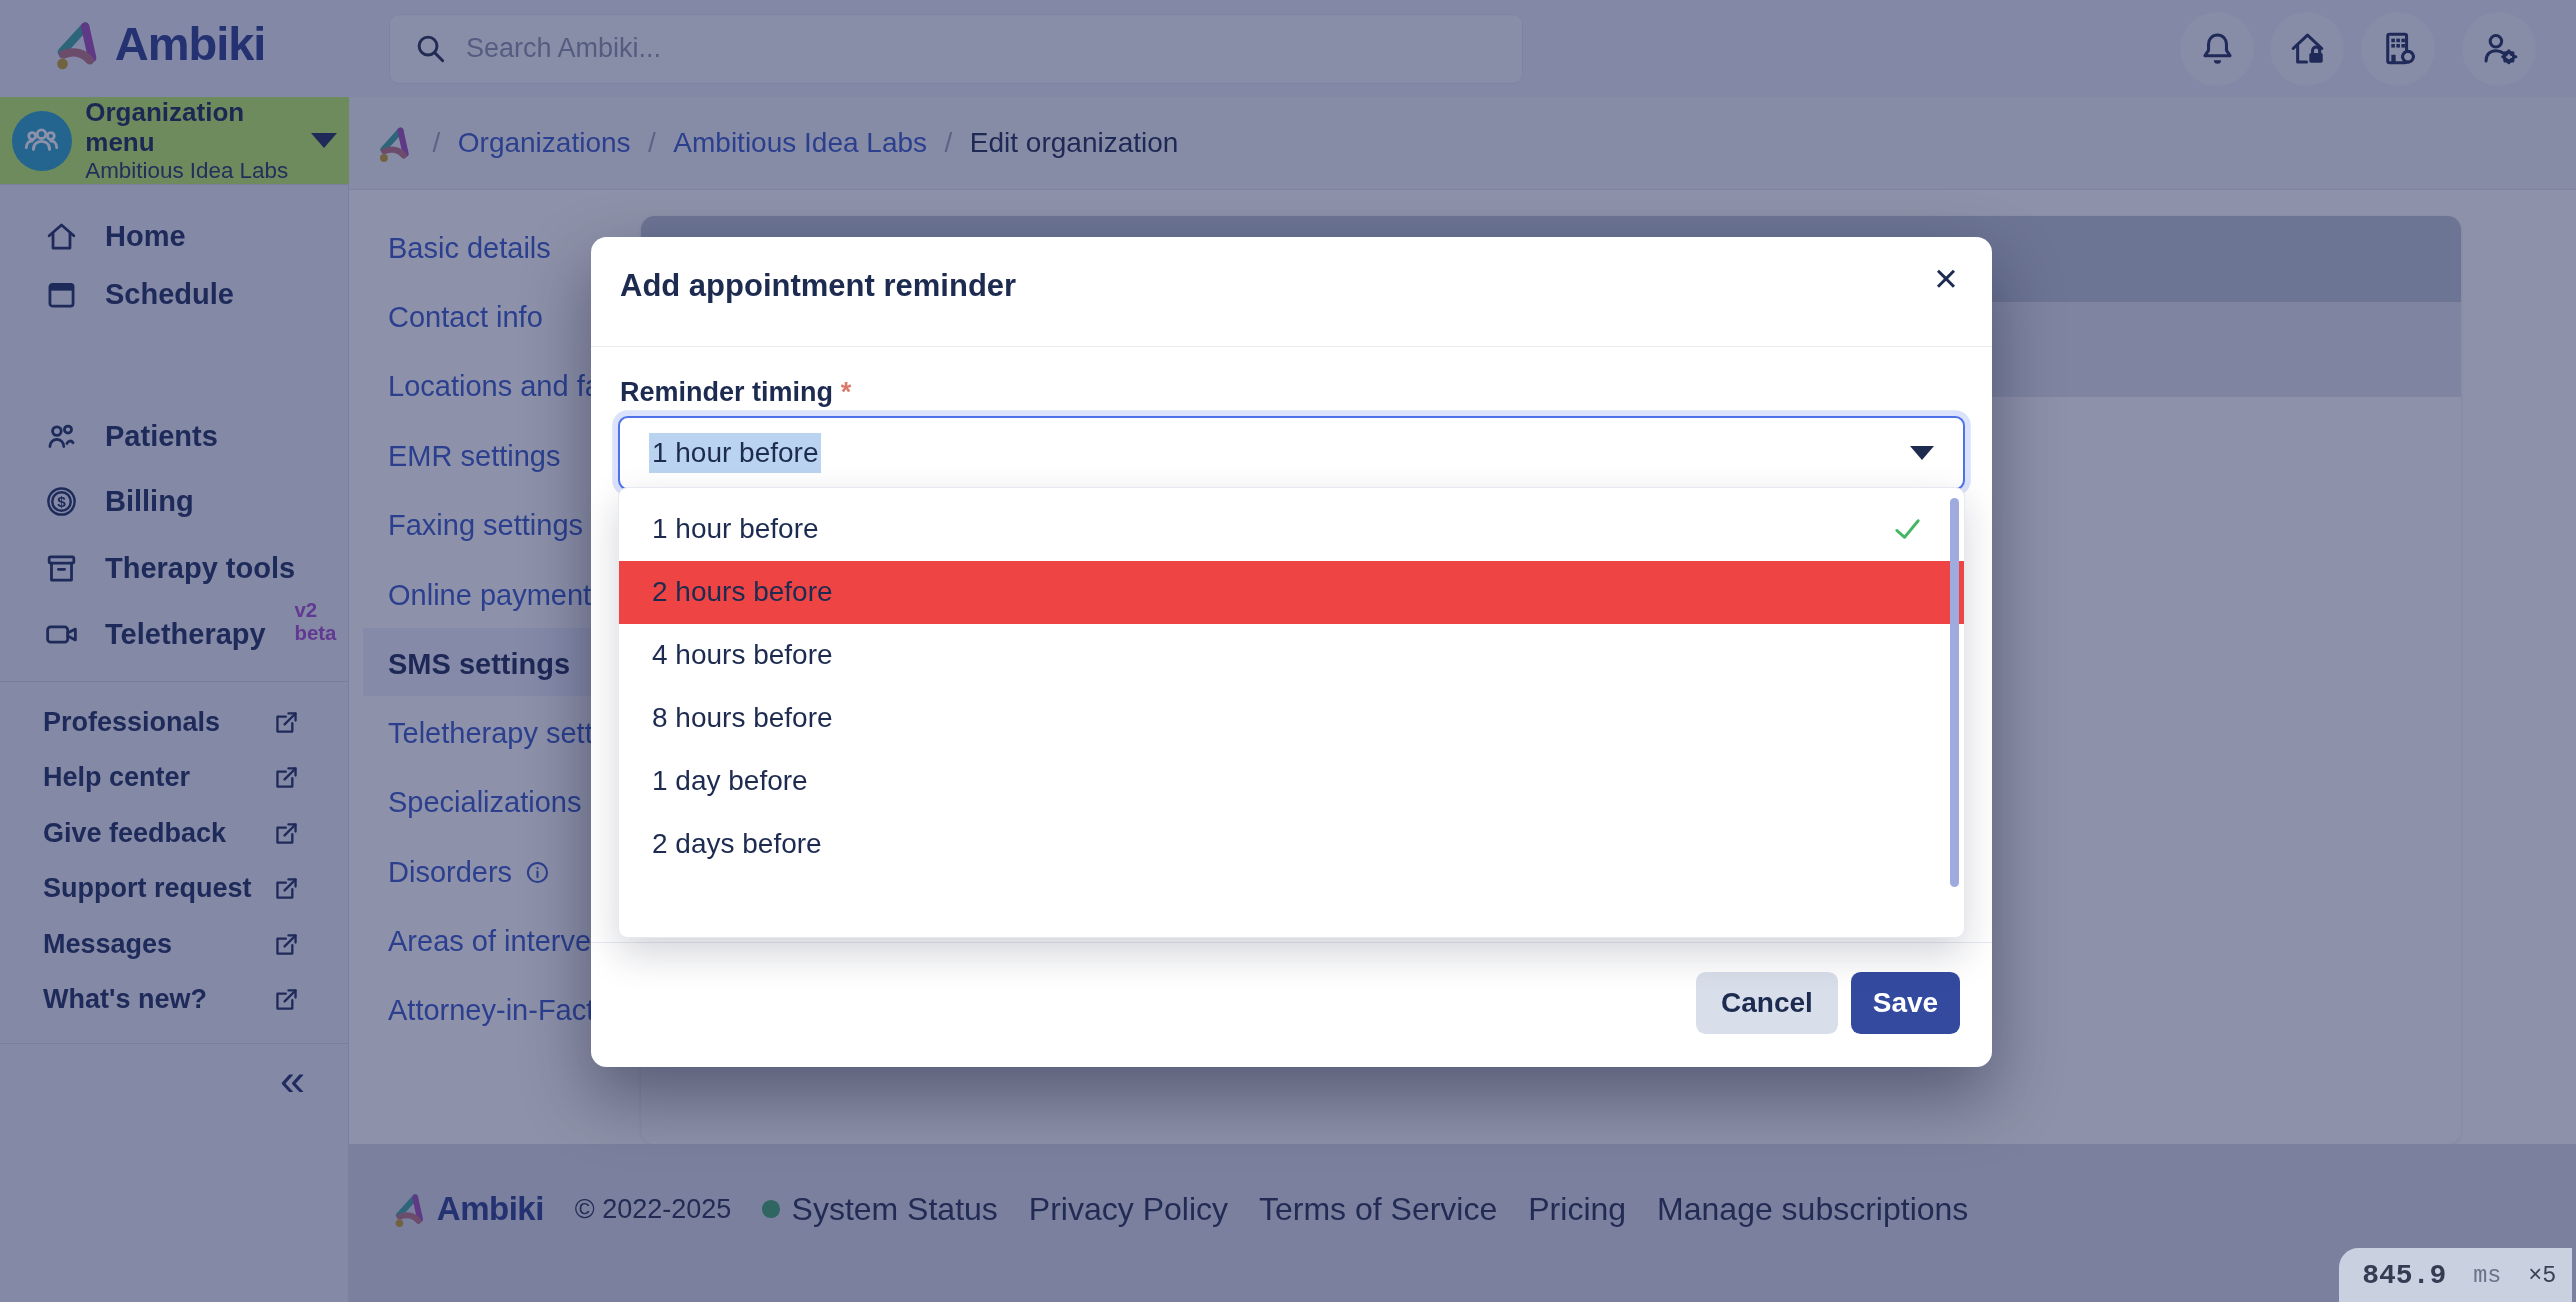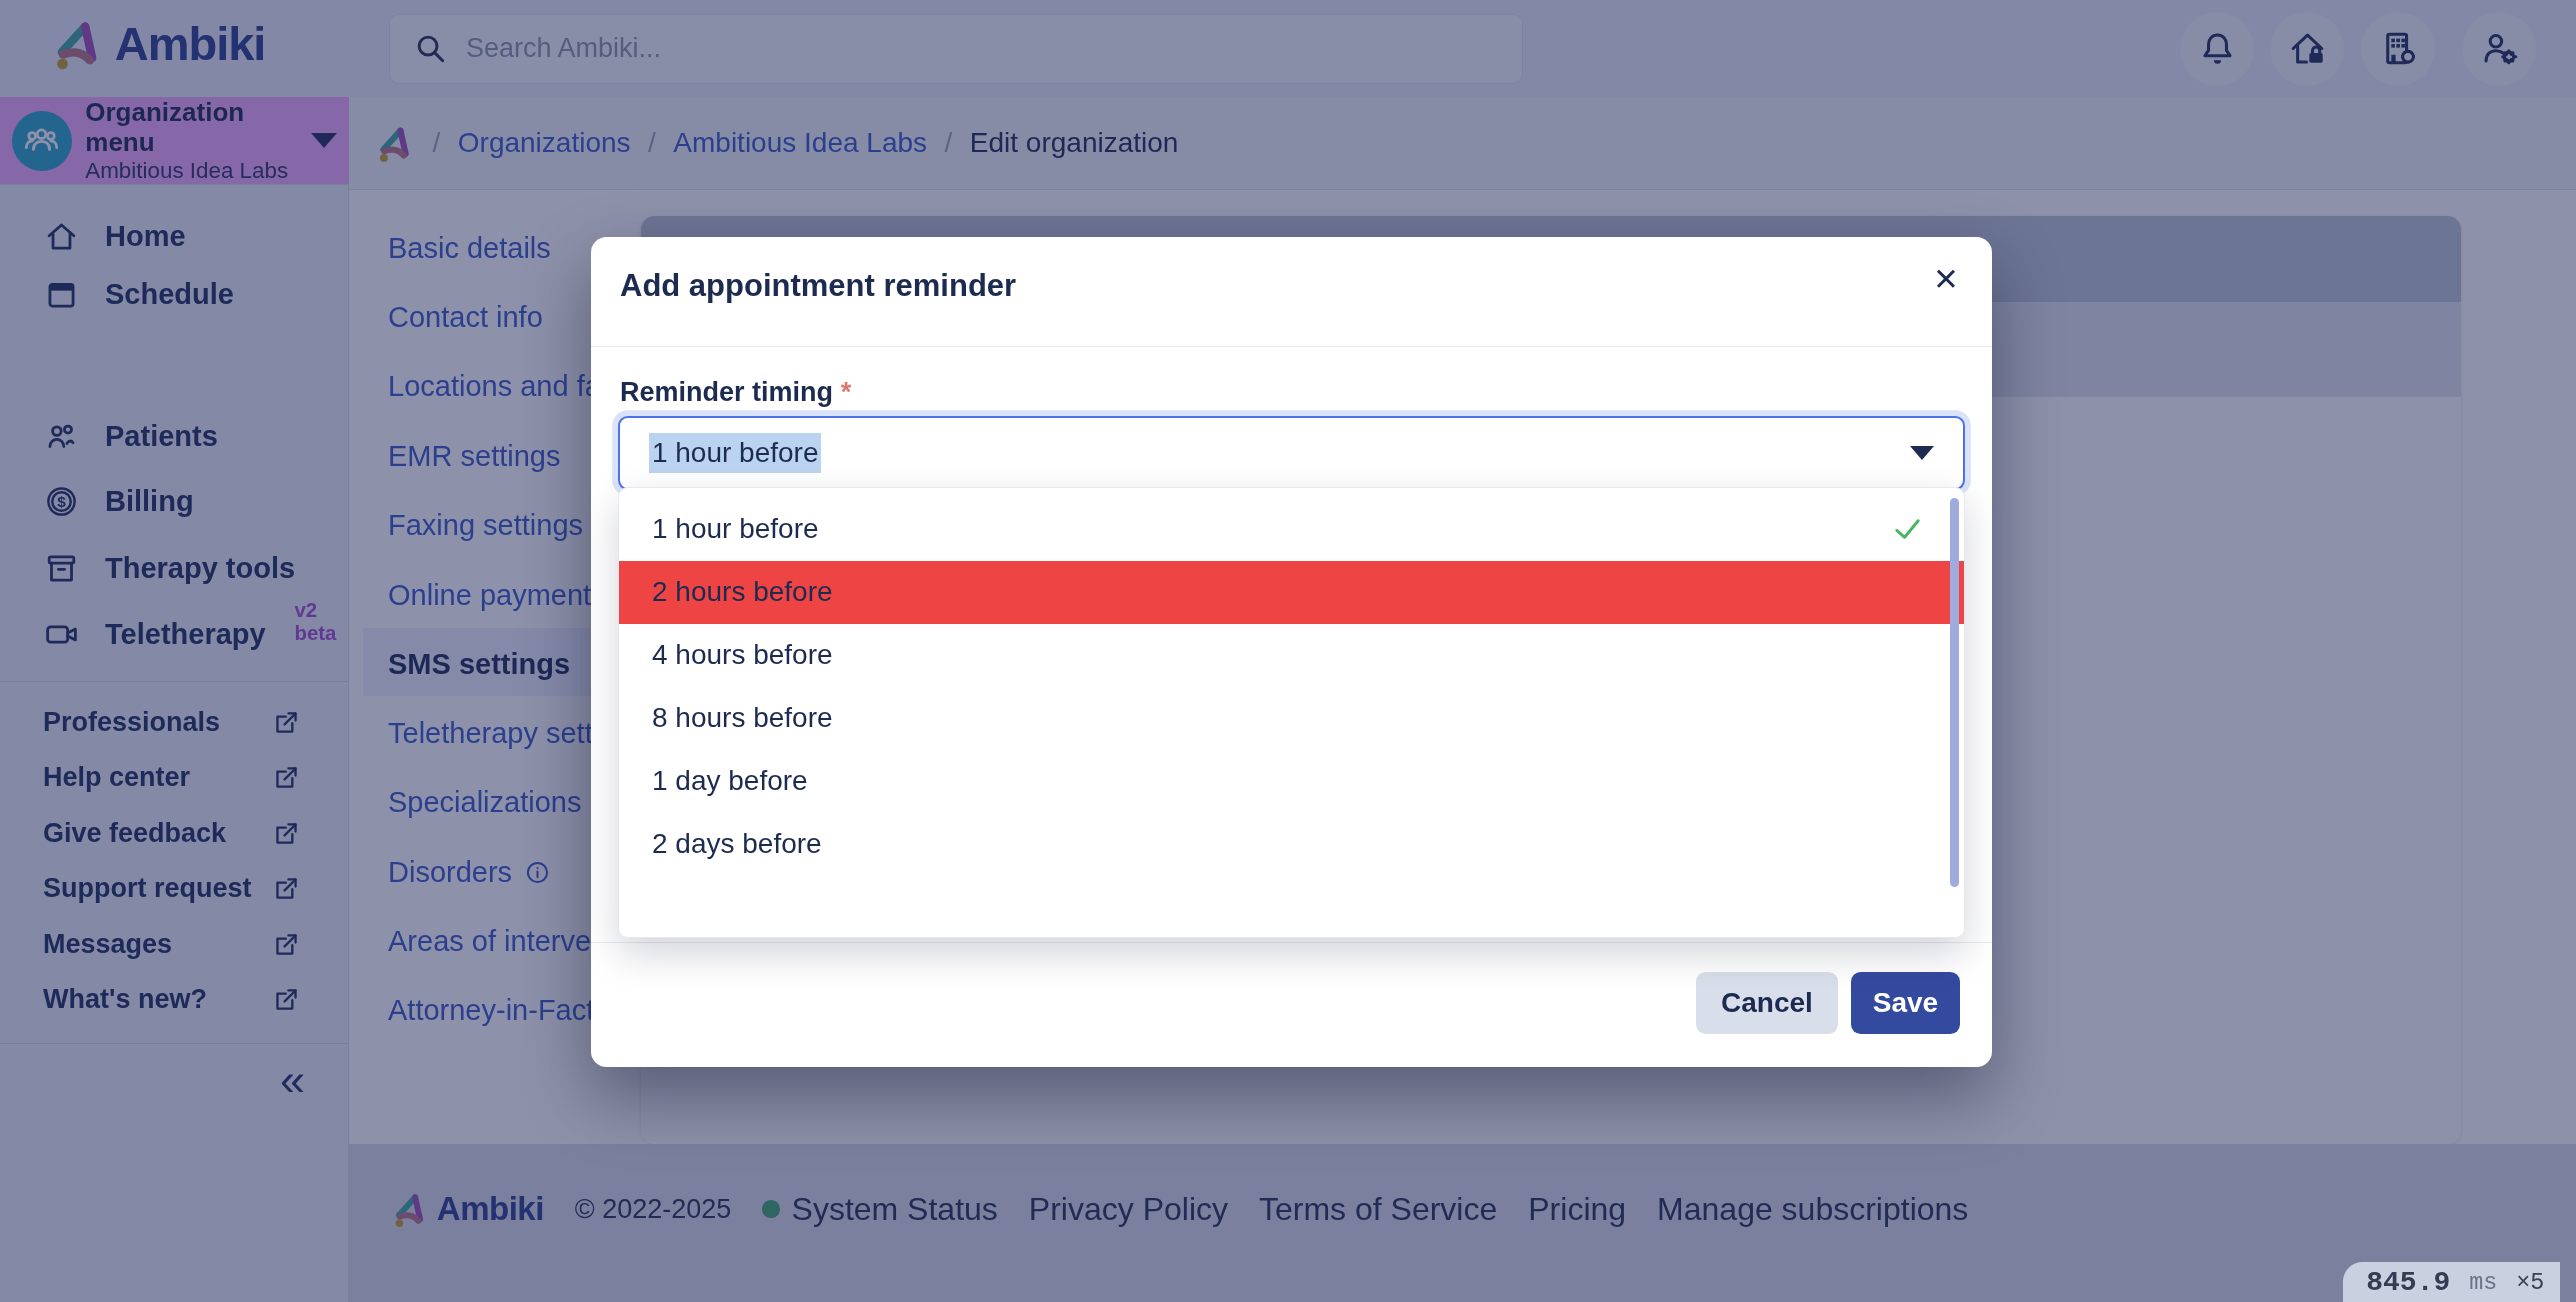--- a/index.html
+++ b/index.html
@@ -11,21 +11,21 @@
   .header{position:absolute;left:0;top:0;width:2576px;height:97px;background:#e9ecf6;z-index:1}
   .logo{position:absolute;left:49px;top:15.6px;display:flex;align-items:center;gap:9.7px}
   .logo-text{font-size:47px;font-weight:800;color:#2e4190;letter-spacing:-1px}
   .search{position:absolute;left:389px;top:13.6px;width:1134px;height:70px;background:#f6f8fd;border:1px solid #dfe3f0;border-radius:9.7px;display:flex;align-items:center;padding:0 21.4px;gap:15.6px}
   .search input{border:none;outline:none;background:transparent;font-size:27px;color:#273254;width:100%;font-family:"Liberation Sans",sans-serif}
   .search input::placeholder{color:#8d94ad}
   .hicon{position:absolute;top:11.7px;width:74px;height:74px;border-radius:50%;background:#f2f4fb;display:flex;align-items:center;justify-content:center;border:none;cursor:pointer}
 
   
   .sidebar{position:absolute;left:0;top:97px;width:349px;height:1205px;background:#eceef6;border-right:1px solid #dadded;z-index:1}
-  .org-menu{position:absolute;left:0;top:0;width:349px;height:88px;background:#f0abfc;border-bottom:1px solid #d8dbe9;display:flex;align-items:center;padding:0 11.7px;gap:13.6px;cursor:pointer}
+  .org-menu{position:absolute;left:0;top:0;width:349px;height:88px;background:#bef264;border-bottom:1px solid #d8dbe9;display:flex;align-items:center;padding:0 11.7px;gap:13.6px;cursor:pointer}
   .avatar{width:60px;height:60px;border-radius:50%;background:#2ba6cb;display:flex;align-items:center;justify-content:center;flex:none}
   .org-texts{line-height:1.15}
   .org-title{font-size:26px;font-weight:700;color:#1f2a55}
   .org-sub{font-size:22.4px;color:#2c3966}
   .caret{width:0;height:0;border-left:13.6px solid transparent;border-right:13.6px solid transparent;border-top:15.6px solid #22315e;margin-left:5.8px}
   .snav-item{position:absolute;left:0;width:349px;height:66px;display:flex;align-items:center;padding-left:43px;gap:25px;cursor:pointer}
   .snav-label{font-size:29px;font-weight:700;color:#20305f;white-space:nowrap}
   .badge{font-size:20.4px;font-weight:700;color:#a94fd0;position:relative;top:-11.7px;margin-left:3.9px}
   .sdivider{position:absolute;left:0;width:349px;border-top:1px solid #d4d8e6}
   .slink{position:absolute;left:0;width:349px;height:55px;display:flex;align-items:center;padding:0 47px 0 43px;justify-content:space-between;cursor:pointer}
@@ -72,21 +72,21 @@
   .option{height:63px;display:flex;align-items:center;justify-content:space-between;padding:0 39px 0 33px;cursor:pointer}
   .option.hovered{background:#ef4444}
   .option-label{font-size:28px;color:#1d2b50}
   .scroll-thumb{position:absolute;right:4.9px;top:9.7px;width:8.8px;height:389px;background:#9fabdf;border-radius:4.9px;cursor:pointer}
   .modal-fdiv{position:absolute;left:0;top:705px;width:100%;border-top:1px solid #e8eaf0}
   .btn{position:absolute;top:735px;height:62px;border:none;border-radius:9.7px;font-size:28px;font-weight:700;cursor:pointer;font-family:"Liberation Sans",sans-serif}
   .btn-cancel{left:1105px;width:142px;background:#d8dfea;color:#1d2b50}
   .btn-save{left:1260px;width:109px;background:#334a9f;color:#ffffff}
 
   
-  .perf-chip{position:absolute;right:16px;bottom:0;height:41px;background:#c9d0e0;border-top-left-radius:19.5px;display:flex;align-items:center;padding:0 15.6px 0 23.4px;gap:19px;z-index:200;font-family:"Liberation Mono",monospace;cursor:pointer}
+  .perf-chip{position:absolute;right:4px;bottom:0;height:55px;background:#c9d0e0;border-top-left-radius:19.5px;display:flex;align-items:center;padding:0 15.6px 0 23.4px;gap:27px;z-index:200;font-family:"Liberation Mono",monospace;cursor:pointer}
   .perf-value{font-size:28px;font-weight:700;color:#333c52}
   .perf-unit{font-size:23.4px;color:#6b7288}
   .perf-mult{font-size:23.4px;color:#3a4154}
 </style>
 </head>
 <body>
 
 <div class="header">
   <div class="logo">
     <span>

